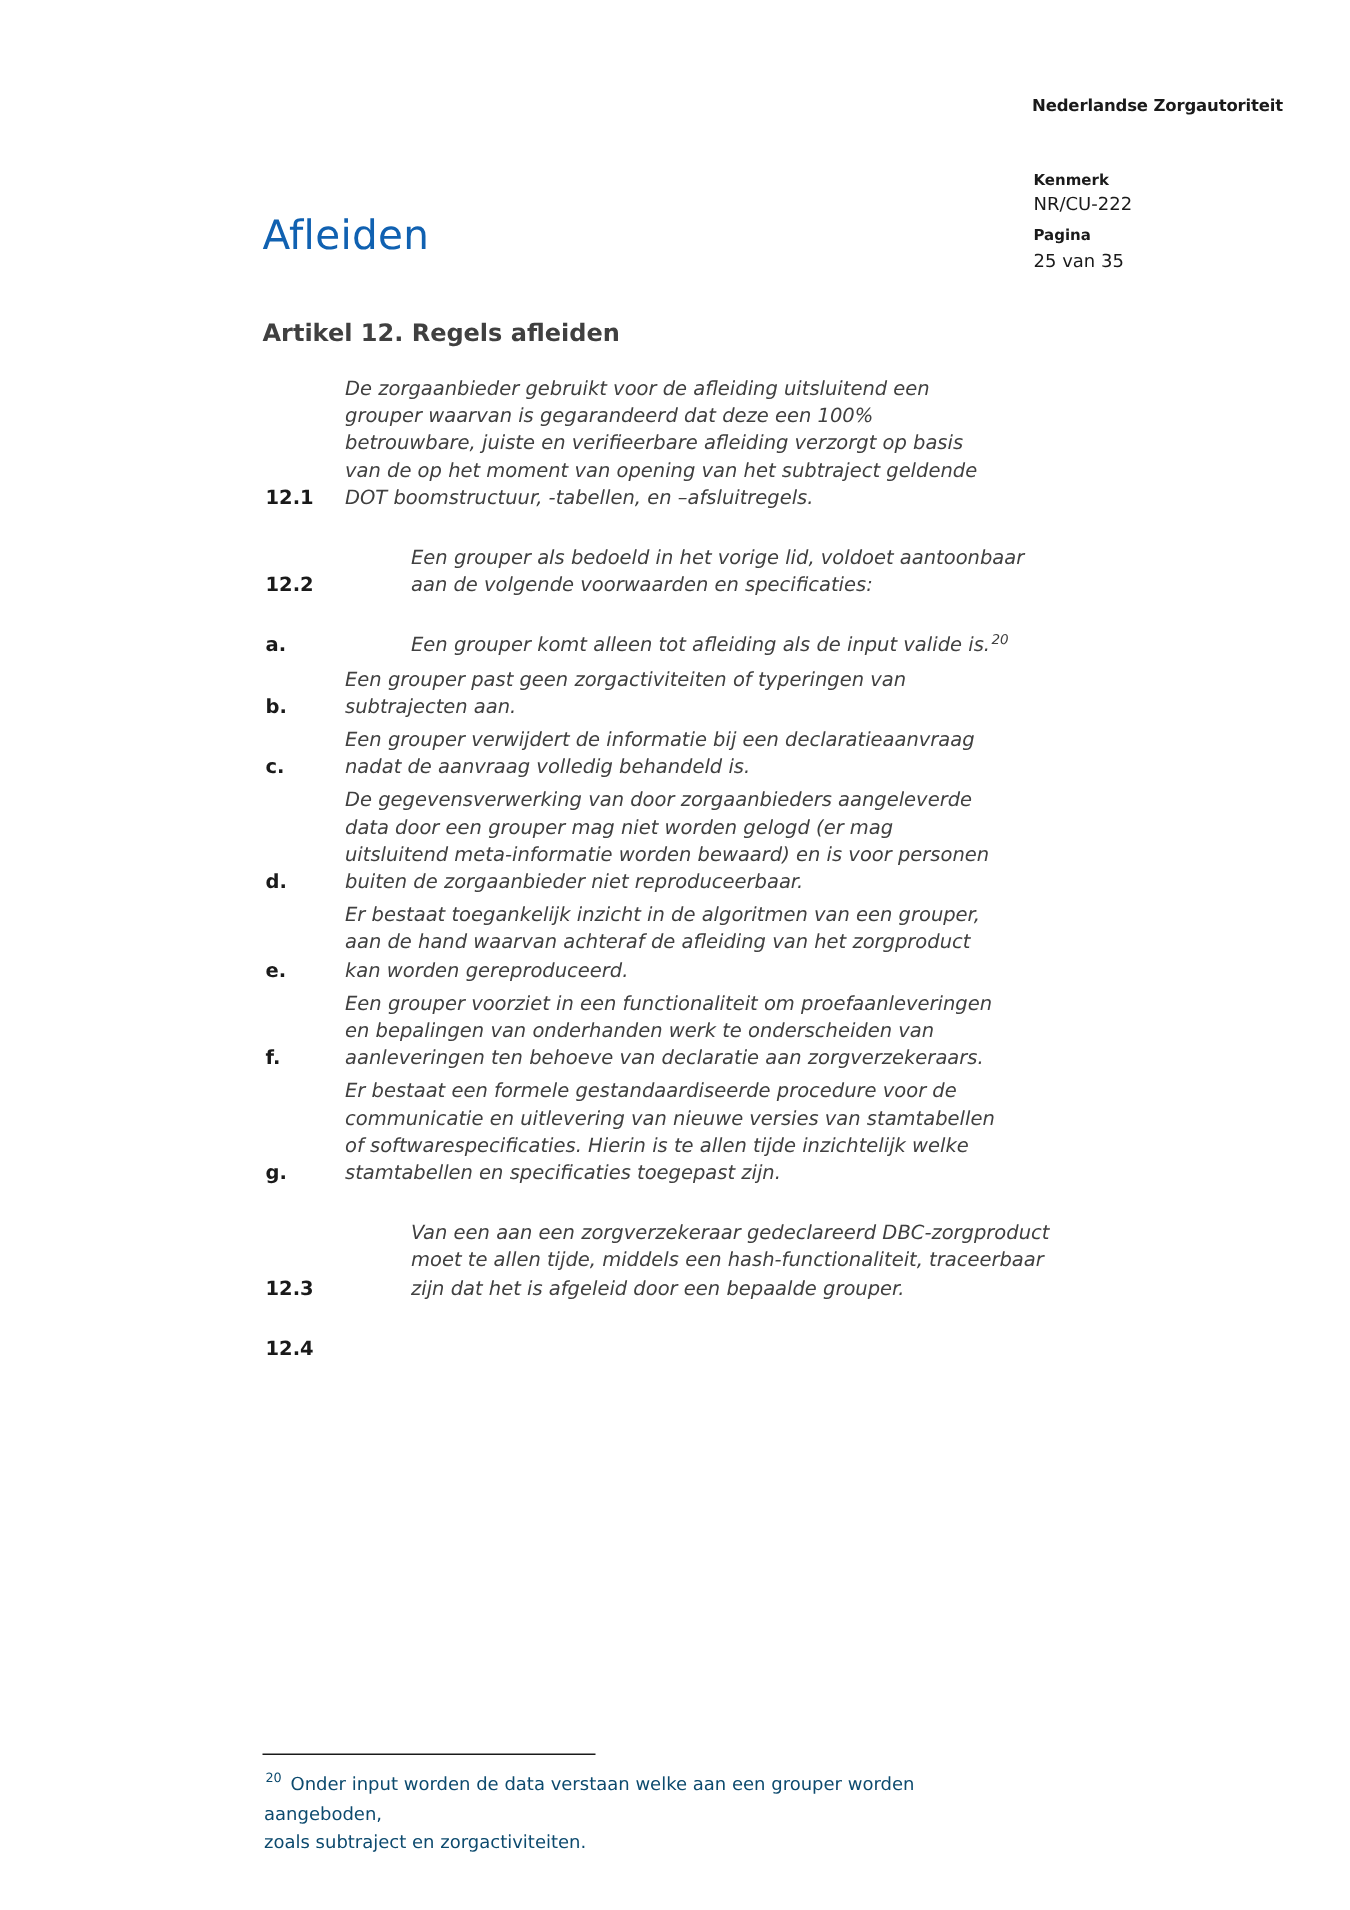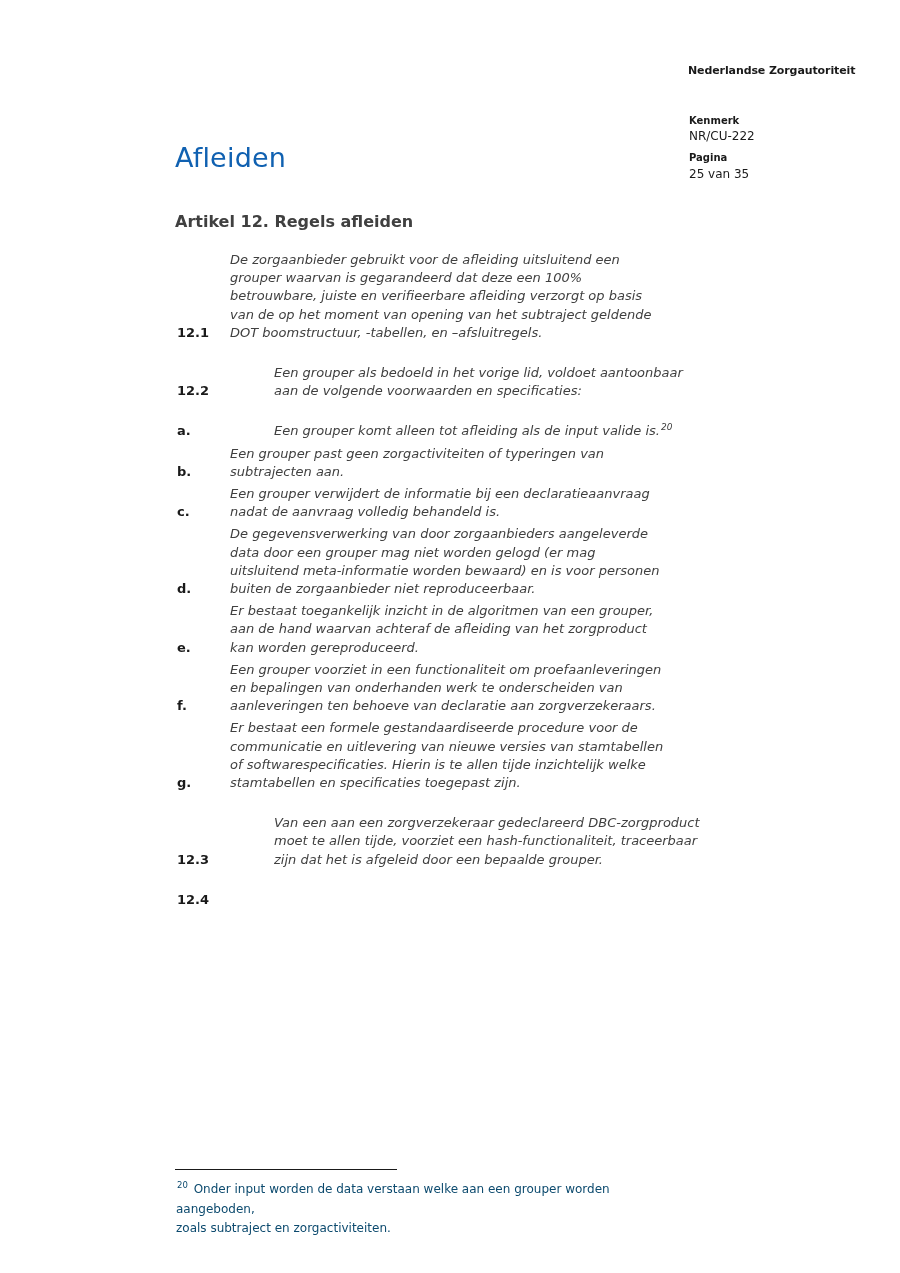--- a/index.html
+++ b/index.html
@@ -180,21 +180,21 @@
       <span class="marker">g.</span>
       <div class="text">Er bestaat een formele gestandaardiseerde procedure voor de
 communicatie en uitlevering van nieuwe versies van stamtabellen
 of softwarespecificaties. Hierin is te allen tijde inzichtelijk welke
 stamtabellen en specificaties toegepast zijn.</div>
     </div>
 
     <div class="row gap">
       <span class="marker">12.3</span>
       <div class="text">Van een aan een zorgverzekeraar gedeclareerd DBC-zorgproduct
-moet te allen tijde, voorziet een hash-functionaliteit, traceerbaar
+moet te allen tijde, middels een hash-functionaliteit, traceerbaar
 zijn dat het is afgeleid door een bepaalde grouper.</div>
     </div>
 
     <div class="row gap">
       <span class="marker">12.4</span>
     </div>
   </div>
 
   <div class="footnote">
     <hr class="footnote-rule">

